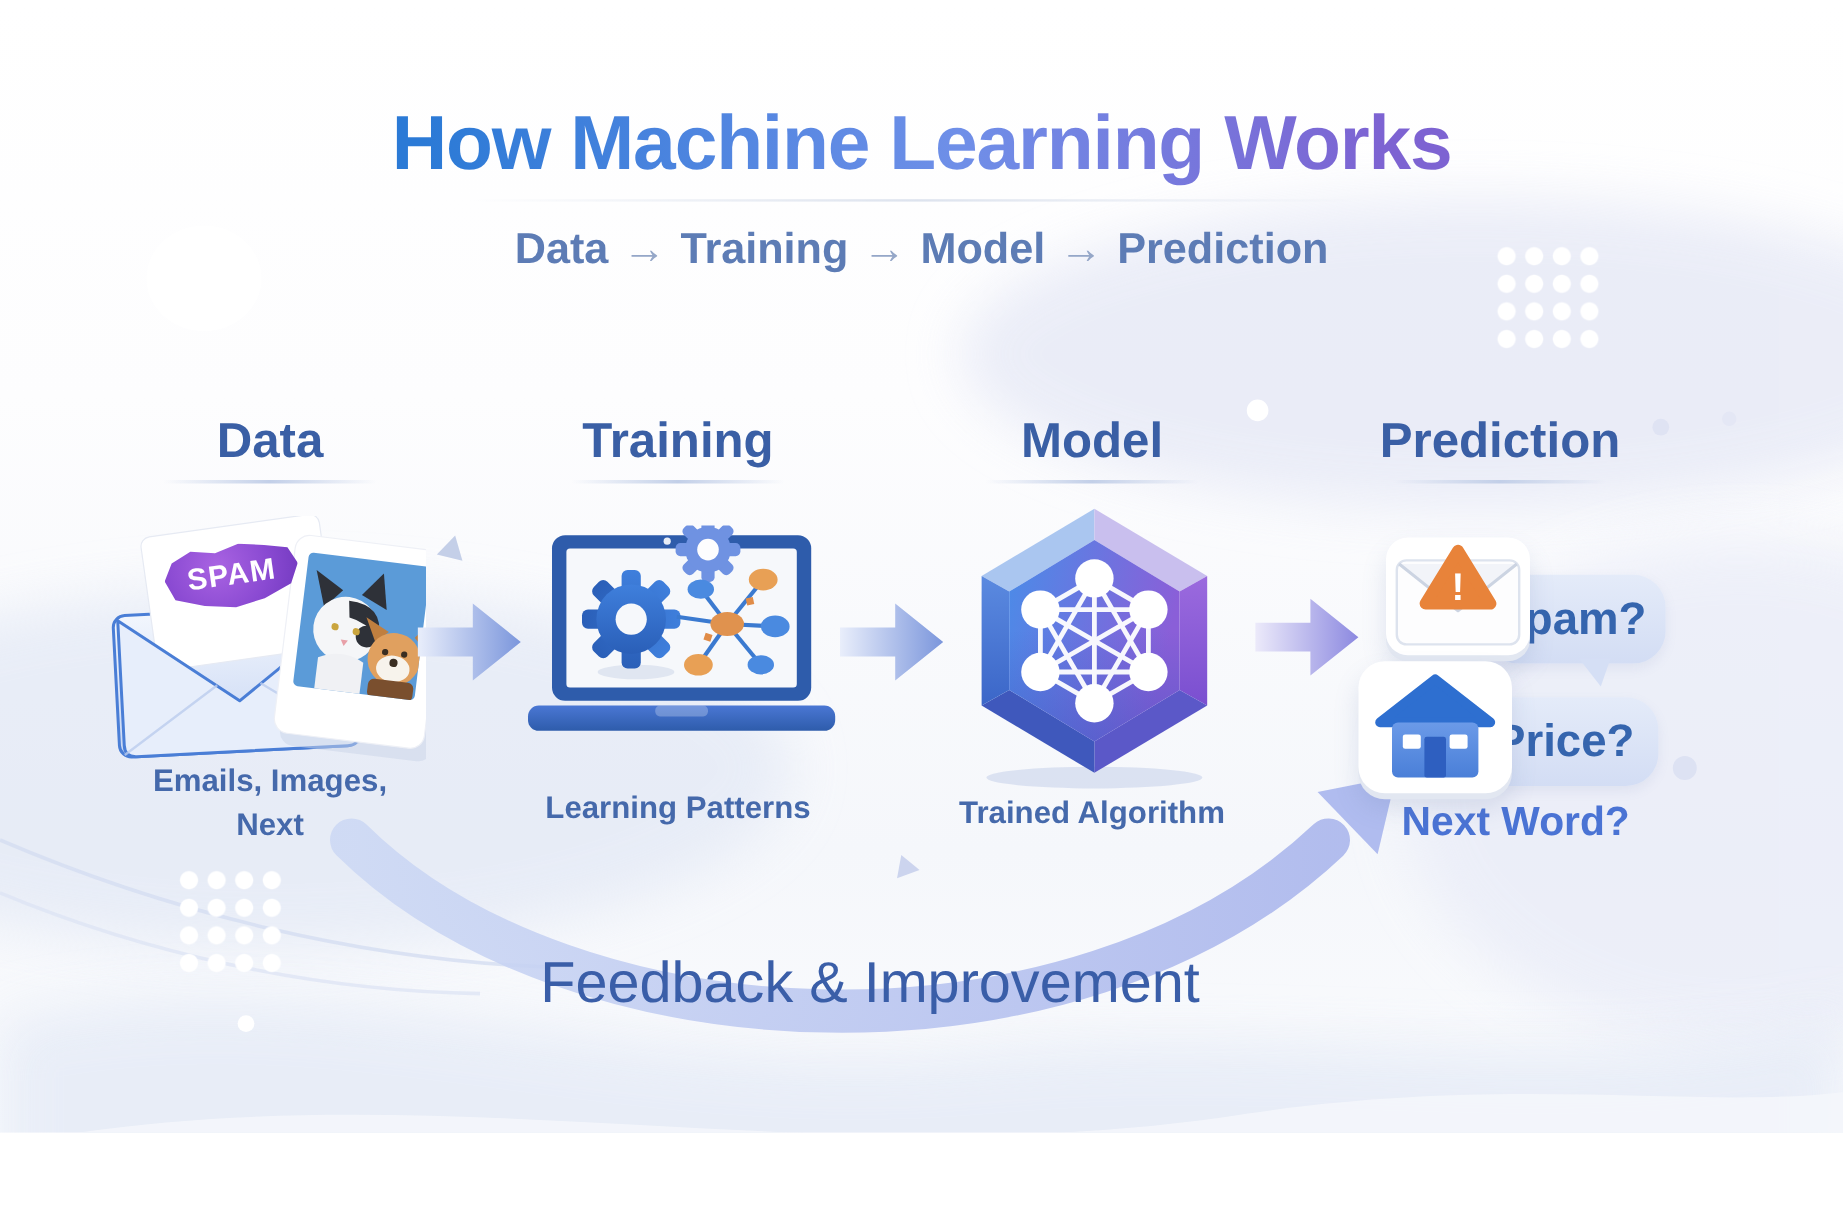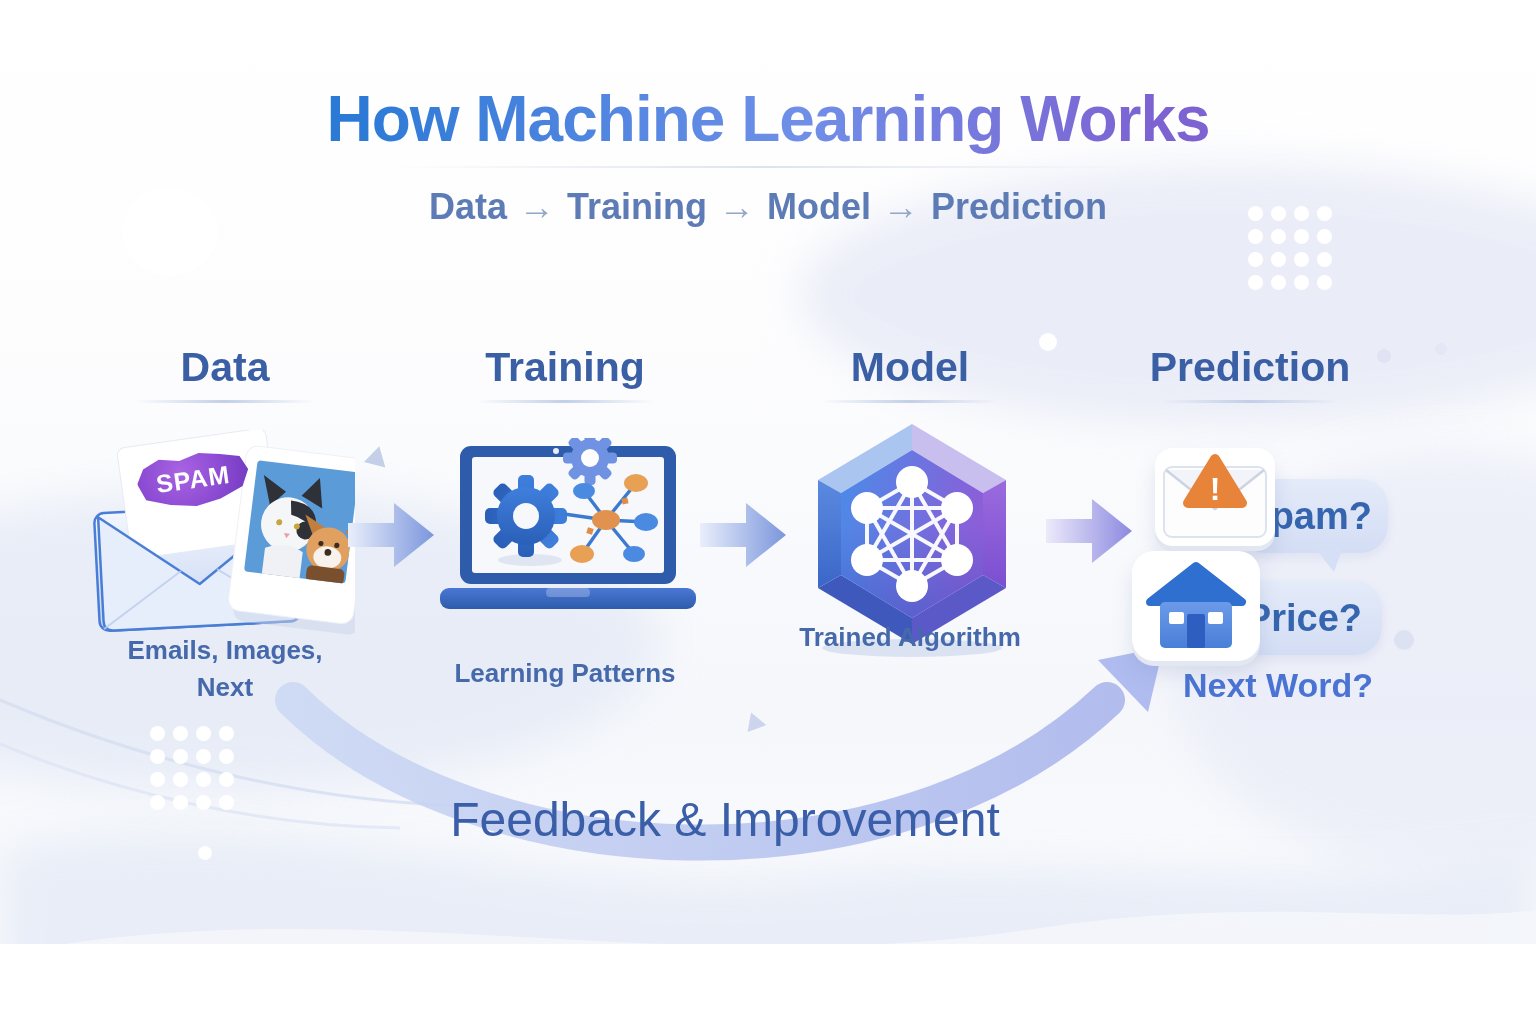--- a/index.html
+++ b/index.html
@@ -52,21 +52,21 @@
   .bubble1{left:1238px;top:479px;width:150px;height:74px;padding-right:16px;}
   .bubble1::after{content:"";position:absolute;left:78px;bottom:-19px;width:0;height:0;
           border-left:18px solid transparent;border-right:8px solid transparent;
           border-top:23px solid #d5dff5;}
   .bubble2{left:1224px;top:581px;width:158px;height:74px;padding-right:20px;}
   .card{background:#ffffff;z-index:6;box-shadow:0 5px 0 #e2e7f1,0 12px 20px rgba(100,120,170,.18);}
   .spam-card{left:1155px;top:448px;width:120px;height:98px;border-radius:18px;
              display:flex;align-items:center;justify-content:center;}
   .price-card{left:1132px;top:551px;width:128px;height:110px;border-radius:22px;
               display:flex;align-items:center;justify-content:center;}
-  .next-word{left:1168px;top:666px;width:220px;text-align:center;
+  .next-word{left:1168px;top:666px;width:220px;text-align:left;
              font-size:34px;font-weight:bold;color:#4a73d4;z-index:5;}
 
   
   .feedback-svg{left:255px;top:628px;z-index:2;}
   .feedback-label{left:440px;top:792px;width:570px;text-align:center;
                   font-size:48px;font-weight:normal;color:#3a5ea8;z-index:5;}
   .icon-wrap{z-index:4;}
 </style>
 </head>
 <body>
@@ -364,17 +364,17 @@
     </svg>
   </div>
 
   <div class="abs next-word">Next Word?</div>
 
   <div class="abs caption" style="left:60px;width:330px;top:632px;">
     <div>Emails, Images,</div>
     <div>Next</div>
   </div>
   <div class="abs caption" style="left:405px;width:320px;top:655px;">Learning Patterns</div>
-  <div class="abs caption" style="left:750px;width:320px;top:619px;">Trained Algorithm</div>
+  <div class="abs caption" style="left:750px;width:320px;top:659px;">Trained Algorithm</div>
 
   <div class="abs feedback-label">Feedback &amp; Improvement</div>
 
 </div>
 
 </body></html>

